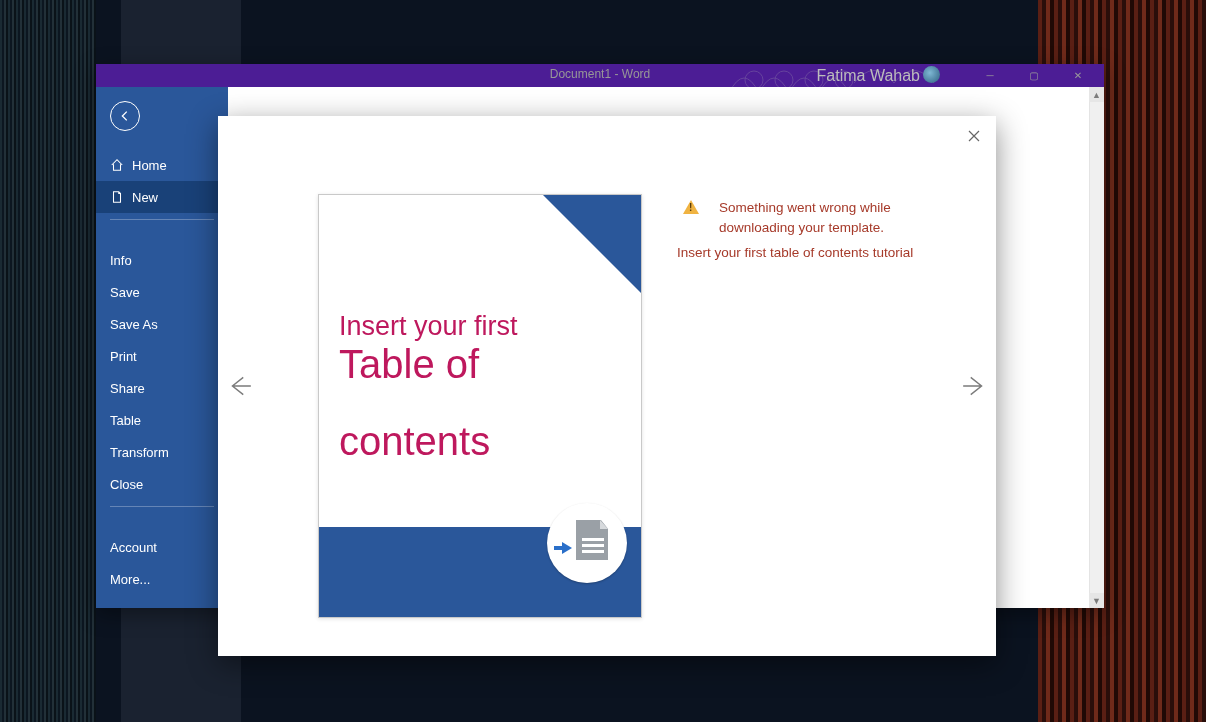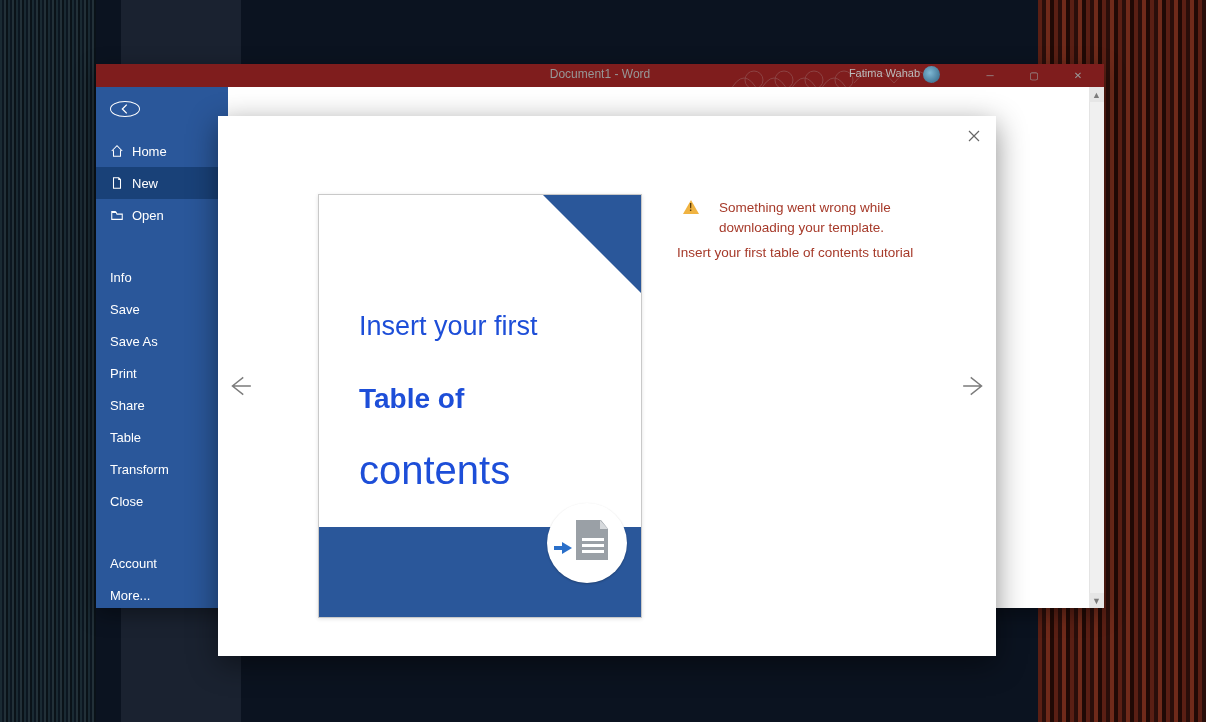--- a/index.html
+++ b/index.html
@@ -33,27 +33,27 @@
 
 .word-window {
   position: absolute;
   left: 96px; top: 64px;
   width: 1008px; height: 544px;
   background: #f7f7f7;
   box-shadow: 0 6px 20px rgba(0,0,0,0.4);
   display: flex; flex-direction: column;
 }
 .titlebar {
-  height: 23px; background: #7f1d1d;
+  height: 23px; background: #4c1d95;
   position: relative;
   color: #8a8a8a;
   font-size: 12px;
 }
 .title-text { position: absolute; left: 50%; top: 3px; transform: translateX(-50%); color: #979797; }
-.title-user { position: absolute; right: 184px; top: 3px; color: #bcbcbc; font-size: 11px; }
+.title-user { position: absolute; right: 184px; top: 3px; color: #bcbcbc; font-size: 16px; }
 .title-avatar { position: absolute; right: 164px; top: 2px; width: 17px; height: 17px; border-radius: 50%;
   background: radial-gradient(circle at 40% 40%, #7fb8d4, #2c5e7f); }
 .title-ornament {
   position: absolute; right: 120px; top: -6px; width: 260px; height: 40px; pointer-events: none;
   opacity: 0.25;
 }
 .title-ornament svg { width: 100%; height: 100%; }
 .title-winbtn { position: absolute; top: 0; width: 44px; height: 23px; display:flex; align-items:center; justify-content:center; color:#9a9a9a; font-size:10px;}
 .title-min { right: 92px; }
 .title-max { right: 48px; }
@@ -135,25 +135,25 @@
   display:flex; align-items:flex-end; justify-content:center;
   padding-bottom:4px;
 }
 .ribbon-bg {
   position:absolute; right:-1px; top:-1px;
   width:0; height:0;
   border-top: 100px solid #2a579a;
   border-left: 100px solid transparent;
 }
 .preview-text {
-  position:absolute; left:40px; top:116px; right:24px;
-  color:#1d4ed8;
+  position:absolute; left:20px; top:116px; right:24px;
+  color:#be185d;
 }
 .preview-text .line1 { font-size:27px; font-weight:300; }
-.preview-text .line2 { font-size:28px; font-weight:700; line-height:1.1;margin-top:42px; }
+.preview-text .line2 { font-size:40px; font-weight:400; line-height:1.1; }
 .preview-text .line3 { font-size:40px; font-weight:300; line-height:1.1;margin-top:33px; }
 
 .preview-footer {
   position:absolute; left:0; right:0; bottom:0; height:90px;
   background:#2a579a;
 }
 .preview-footer .circle {
   position:absolute; right:14px; top:-24px;
   width:80px; height:80px; border-radius:50%;
   background:#fff; box-shadow:0 1px 2px rgba(0,0,0,0.25);
@@ -235,28 +235,20 @@
             <span>Home</span>
           </div>
           <div class="nav-item active">
             <span class="nav-icon">
               <svg width="14" height="14" viewBox="0 0 16 16" fill="none" stroke="#fff" stroke-width="1.2">
                   <path d="M4 2 h6 l2 2 v10 h-8 z M10 2 v2 h2"></path>
                 </svg>
             </span>
             <span>New</span>
           </div>
-          <div class="nav-item">
-            <span class="nav-icon">
-              <svg width="14" height="14" viewBox="0 0 16 16" fill="none" stroke="#fff" stroke-width="1.2">
-                  <path d="M2 5 h5 l1 2 h6 v6 h-12 z M2 5 v-1 h4 l1 1"></path>
-                </svg>
-            </span>
-            <span>Open</span>
-          </div>
         </div>
 
         <div class="sep"></div>
 
         <div class="nav-group">
           <div class="nav-item nav-sub">
               <span>Info</span>
             </div>
           <div class="nav-item nav-sub">
               <span>Save</span>

